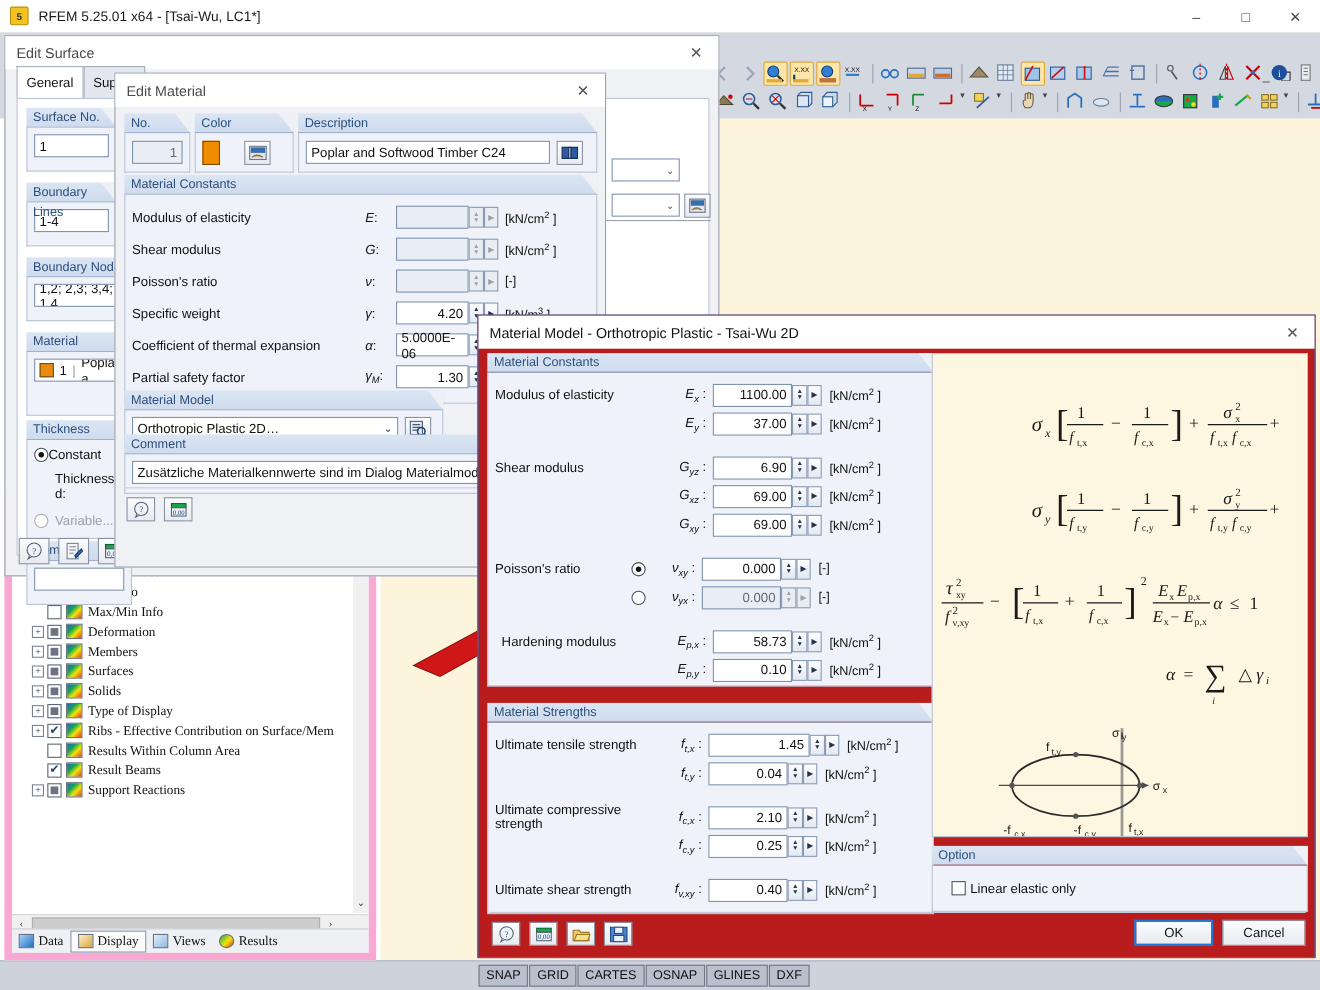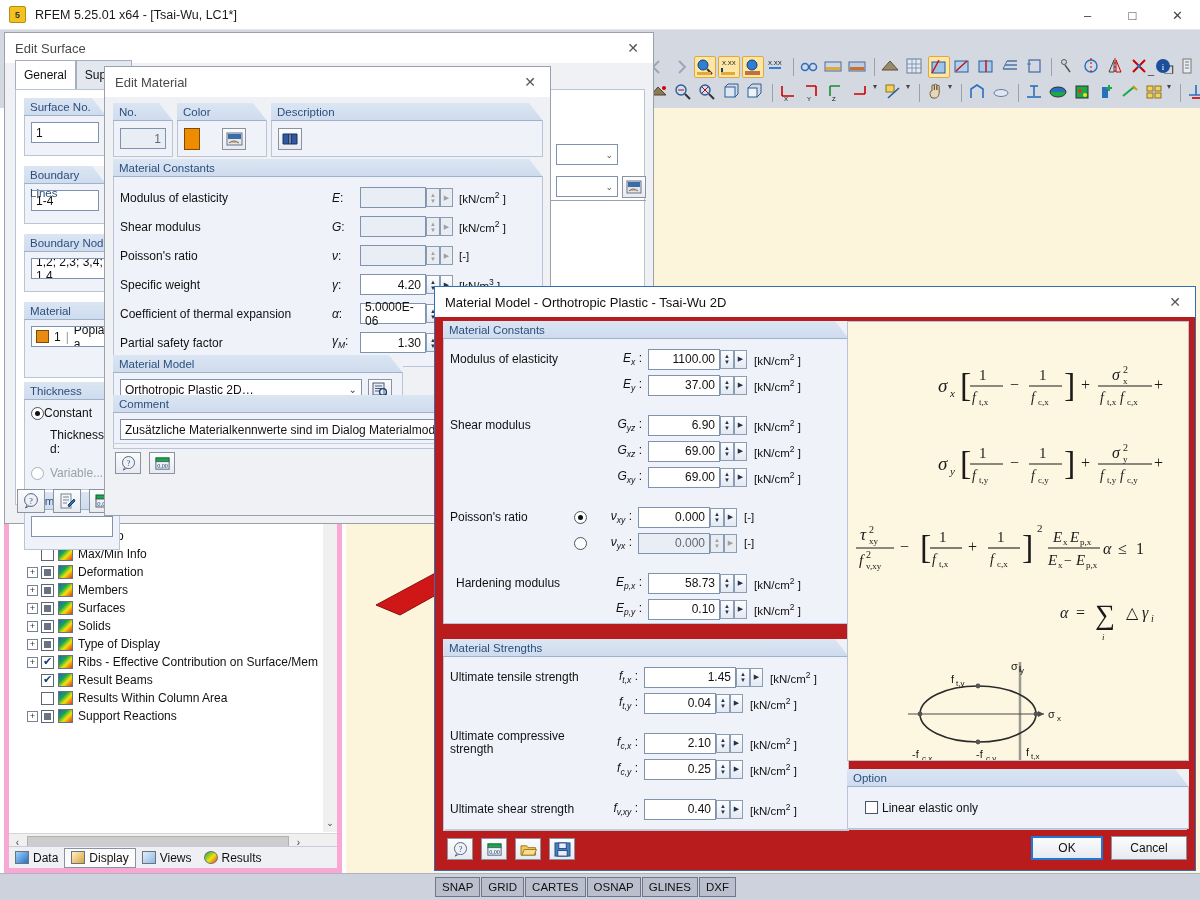--- a/index.html
+++ b/index.html
@@ -76,21 +76,21 @@
     height: 20px; margin-left: 1px; padding: 0 6px;
     border: 1px solid #8b93a3; background: #cdd2dc;
     display: flex; align-items: center; font-size: 11.5px; color: #111;
   }
   .sb-cell.pressed { background: #b9bfcc; border-color: #6f7786; }
   .sb-spacer { width: 434px; }
 
   
   .navigator {
     position: absolute; left: 4px; top: 440px; width: 338px; height: 433px;
-    background: #ffffff; border: 5px solid #f9a8d4;
+    background: #ffffff; border: 7px solid #f9a8d4; font-family: Liberation Serif, serif;
   }
   .tree { position: absolute; left: 0; top: 0; right: 14px; bottom: 36px; overflow: hidden; }
   .trow { height: 18px; display: flex; align-items: center; white-space: nowrap; font-size: 12px; color: #111; }
   .texp {
     width: 11px; height: 11px; border: 1px solid #7a8394; background: #fff;
     font-size: 9px; line-height: 9px; text-align: center; color: #333;
     margin-right: 3px; flex: 0 0 auto;
   }
   .texp.blank { border: none; background: none; }
   .tcb {
@@ -575,29 +575,29 @@
           <span>Type of Display</span>
         </div>
         <div class="trow" style="padding-left: 18px;">
           <span class="texp">+</span>
           <span class="tcb checked"></span>
           <span class="ticon rainbow"></span>
           <span>Ribs - Effective Contribution on Surface/Mem</span>
         </div>
         <div class="trow" style="padding-left: 18px;">
           <span class="texp blank"></span>
+          <span class="tcb"></span>
+          <span class="ticon rainbow"></span>
+          <span>Results Within Column Area</span>
+        </div>
+        <div class="trow" style="padding-left: 18px;">
+          <span class="texp blank"></span>
           <span class="tcb checked"></span>
           <span class="ticon rainbow"></span>
           <span>Result Beams</span>
-        </div>
-        <div class="trow" style="padding-left: 18px;">
-          <span class="texp blank"></span>
-          <span class="tcb"></span>
-          <span class="ticon rainbow"></span>
-          <span>Results Within Column Area</span>
         </div>
         <div class="trow" style="padding-left: 18px;">
           <span class="texp">+</span>
           <span class="tcb gray"></span>
           <span class="ticon rainbow"></span>
           <span>Support Reactions</span>
         </div>
       </div>
     <div class="tree-vscroll">
       <div class="vs-down">⌄</div>
@@ -778,20 +778,21 @@
               <rect x="2" y="2" width="13" height="5" fill="#3a6ea8"></rect>
               <path d="M3 11 q4.5 -4 10 0" fill="#d9b48f" stroke="#8a6a45"></path>
             </svg>
         </div>
       </div>
     </div>
 
     <div class="gb" style="left:166px; top:36px; width:272px;">
       <div class="gb-hdr">Description</div>
       <div class="gb-body" style="height:36px; padding:6px; display:flex; align-items:center; gap:6px;">
+        <div class="fld" style="width:222px;">Poplar and Softwood Timber C24</div>
         <div class="iconbtn">
           <svg width="16" height="14" viewBox="0 0 16 14">
               <path d="M1 2 h6 v10 h-6 z" fill="#2f5aa0" stroke="#16315e"></path>
               <path d="M9 2 h6 v10 h-6 z" fill="#2f5aa0" stroke="#16315e"></path>
               <path d="M7 2 h2 v10 h-2 z" fill="#cfd8e8" stroke="#16315e"></path>
             </svg>
         </div>
       </div>
     </div>
 

